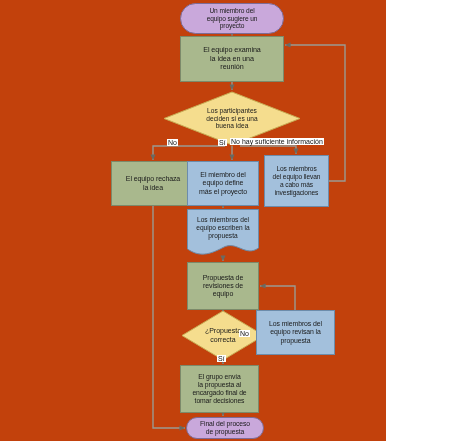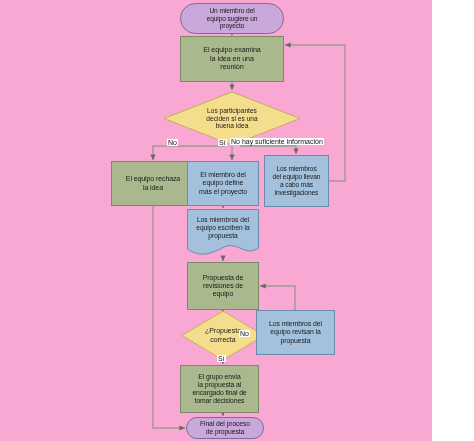--- a/index.html
+++ b/index.html
@@ -5,23 +5,23 @@
   html, body {
     margin: 0;
     padding: 0;
     background: #ffffff;
   }
   body {
     font-family: "Liberation Sans", sans-serif;
   }
   #canvas {
     position: relative;
-    width: 432px;
+    width: 386px;
     height: 441px;
-    background: #f9a8d4;
+    background: #c2410c;
     overflow: hidden;
   }
   #edges {
     position: absolute;
     left: 0;
     top: 0;
     width: 474px;
     height: 441px;
     pointer-events: none;
   }

